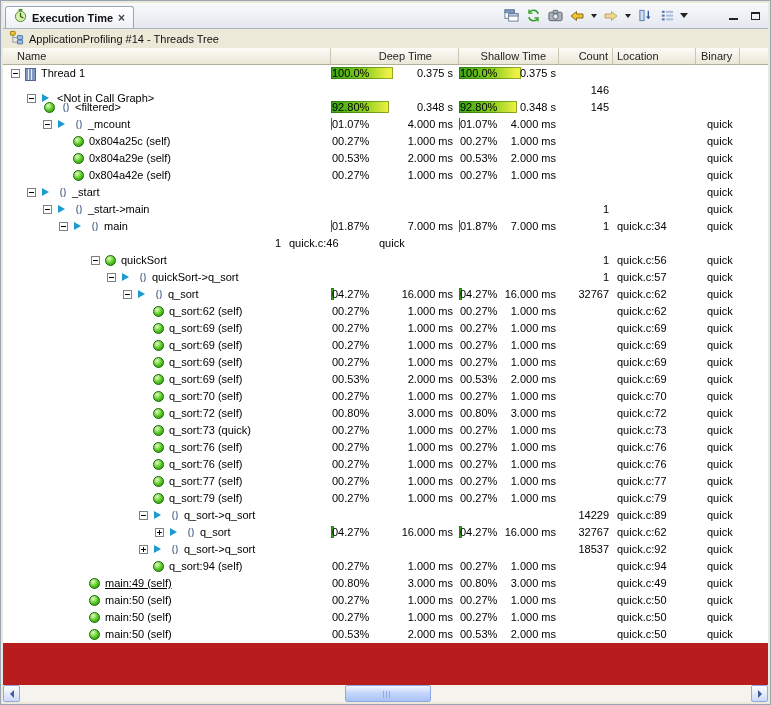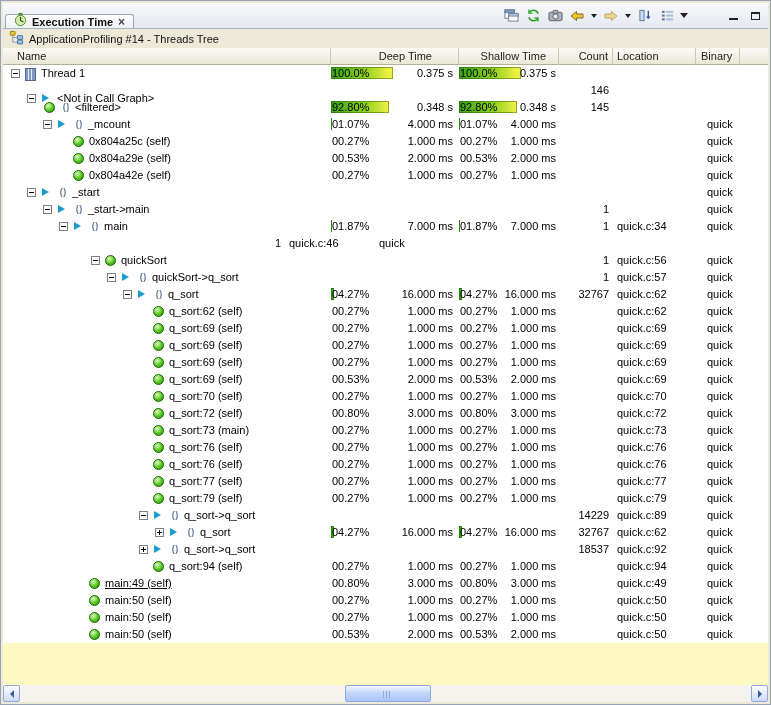--- a/index.html
+++ b/index.html
@@ -2,21 +2,21 @@
 <html style="--barA: #36a512; --barB: #8ed01e; --barC: #eef044;"><head>
 <meta charset="utf-8">
 <style>
   * { margin:0; padding:0; box-sizing:border-box; }
   body { background:#ffffff; font-family:"Liberation Sans","DejaVu Sans",sans-serif; }
 
   .frame { width:771px; height:705px; background:#ece9d8; border:1px solid #98a4b5; display:flex; flex-direction:column; padding:2px; }
 
   
   .tabbar { height:26px; flex:none; display:flex; background:linear-gradient(180deg,#f8f9fb,#e4e8ef); border-bottom:1px solid #aab2bf; position:relative; }
-  .tab { align-self:flex-end; display:flex; align-items:center; gap:4px; height:14px; margin-left:2px; padding:0 7px; background:linear-gradient(#ffffff,#edf0f5); border:1px solid #9aa5b6; border-bottom:none; border-radius:3px 3px 0 0; }
+  .tab { align-self:flex-end; display:flex; align-items:center; gap:4px; height:22px; margin-left:2px; padding:0 7px; background:linear-gradient(#ffffff,#edf0f5); border:1px solid #9aa5b6; border-bottom:none; border-radius:3px 3px 0 0; }
   .tab-label { font-size:11px; font-weight:bold; color:#111; white-space:nowrap; }
   .tab-close { font-size:12px; font-weight:bold; color:#445; line-height:10px; padding:0 1px; cursor:default; }
   .toolbar { margin-left:auto; display:flex; align-items:center; gap:2px; padding-right:3px; }
   .tbtn { width:20px; height:20px; display:flex; align-items:center; justify-content:center; }
   .tbtn-narrow { width:10px; }
   .tri-down { width:0; height:0; border-top:4px solid #222; border-left:3px solid transparent; border-right:3px solid transparent; }
   .tri-down-big { width:0; height:0; border-top:5px solid #222; border-left:4px solid transparent; border-right:4px solid transparent; }
   .tspace { width:30px; }
   .glyph-min { width:9px; height:9px; border-bottom:2px solid #222; }
   .glyph-max { width:9px; height:8px; border:1px solid #222; border-top-width:2px; }
@@ -29,21 +29,21 @@
   .thead { display:flex; flex:none; }
   .hcell { height:17px; line-height:16px; font-size:11px; color:#222; background:linear-gradient(#fcfbf7,#eae7d6); border-right:1px solid #cbc7ae; border-bottom:1px solid #b3af99; flex:none; white-space:nowrap; overflow:hidden; }
   .h-name { width:328px; padding-left:14px; }
   .h-deep { width:128px; text-align:right; padding-right:26px; }
   .h-shallow { width:100px; text-align:right; padding-right:12px; }
   .h-count { width:54px; text-align:right; padding-right:4px; }
   .h-location { width:83px; padding-left:4px; }
   .h-binary { width:44px; padding-left:5px; }
   .h-fill { flex:1; border-right:none; }
 
-  .tbody { flex:1; display:flex; flex-direction:column; background:#fef9c3; overflow:hidden; }
+  .tbody { flex:1; display:flex; flex-direction:column; background:#b91c1c; overflow:hidden; }
   .trow { display:flex; height:17px; flex:none; background:#fff; }
   .cell { height:17px; line-height:17px; font-size:11px; color:#000; white-space:nowrap; overflow:hidden; position:relative; flex:none; }
   .c-name { width:328px; }
   .c-deep { width:128px; }
   .c-shallow { width:100px; }
   .c-count { width:54px; text-align:right; padding-right:4px; }
   .c-location { width:83px; padding-left:4px; }
   .c-binary { width:44px; padding-left:11px; }
   .c-fill { flex:1; }
 
@@ -483,21 +483,21 @@
             <span class="pbar" style="width: 0px;"></span>
             <span class="ptext">00.80%</span>
             <span class="ttime">3.000 ms</span>
           </div>
           <div class="cell c-count"></div>
           <div class="cell c-location">quick.c:72</div>
           <div class="cell c-binary">quick</div>
           <div class="cell c-fill"></div>
         </div>
         <div class="trow">
-          <div class="cell c-name" style="padding-left: 136px;"><span class="slot"></span><span class="ticon ball"></span><span class="tlabel">q_sort:73 (main)</span></div>
+          <div class="cell c-name" style="padding-left: 136px;"><span class="slot"></span><span class="ticon ball"></span><span class="tlabel">q_sort:73 (quick)</span></div>
           <div class="cell c-deep">
             <span class="pbar" style="width: 0px;"></span>
             <span class="ptext">00.27%</span>
             <span class="ttime">1.000 ms</span>
           </div>
           <div class="cell c-shallow">
             <span class="pbar" style="width: 0px;"></span>
             <span class="ptext">00.27%</span>
             <span class="ttime">1.000 ms</span>
           </div>

